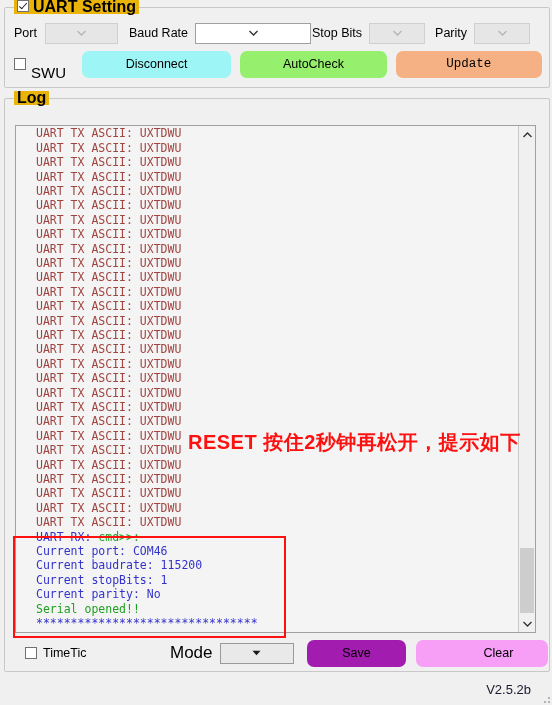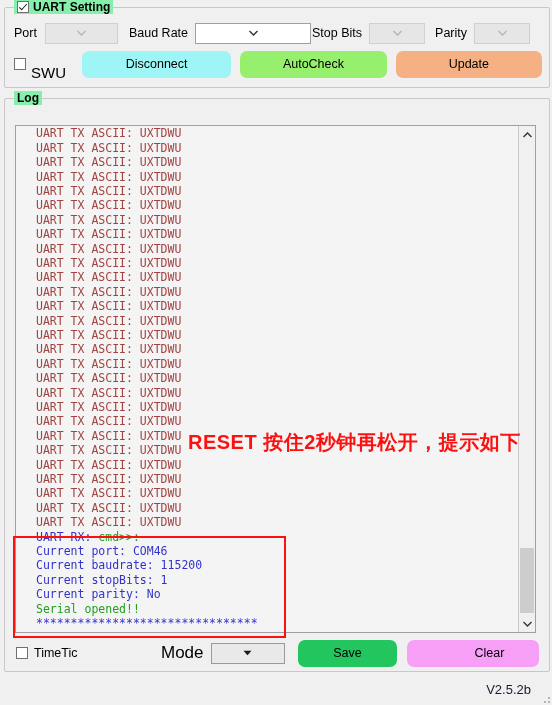--- a/index.html
+++ b/index.html
@@ -21,28 +21,28 @@
   .groupbox {
     position: absolute;
     border: 1px solid #c8c8c8;
     border-radius: 2px;
     background: #f0f0f0;
   }
   .group-title {
     position: absolute;
     top: -8px;
     left: 9px;
-    background: #86efac;
+    background: #eab308;
     padding: 0 3px;
     font-weight: bold;
-    font-size: 12px;
+    font-size: 16px;
     line-height: 14px;
     white-space: nowrap;
     display: flex;
-    align-items: center;
+    align-items: flex-start;
     gap: 4px;
   }
 
   #uart-group {
     left: 4px; top: 7px; width: 544px; height: 79px;
   }
   #log-group {
     left: 4px; top: 98px; width: 544px; height: 572px;
   }
 
@@ -137,21 +137,21 @@
     font-family: "Liberation Sans", sans-serif;
     color: #000;
     cursor: pointer;
     display: flex;
     align-items: center;
     justify-content: center;
     padding: 0;
   }
   #btn-disconnect { width: 155px; background: #9df5f5; margin-left: 8px; }
   #btn-autocheck  { width: 152px; background: #96f06e; margin-left: 9px; }
-  #btn-update     { width: 152px; background: #f5b183; margin-left: 9px; }
+  #btn-update     { width: 152px; background: #f5b183; margin-left: 9px; font-family: Liberation Mono, monospace; }
 
   
   #log-box {
     position: absolute;
     left: 10px; top: 26px;
     width: 521px; height: 508px;
     box-sizing: border-box;
     border: 1px solid #a0a0a0;
     background: #f4f4f4;
     overflow: hidden;
@@ -220,21 +220,21 @@
     left: 13px; top: 536px;
     width: 273px; height: 102px;
     border: 2px solid #fd1010;
     box-sizing: border-box;
     pointer-events: none;
   }
 
   
   #bottom-bar {
     position: absolute;
-    left: 11px; top: 640px;
+    left: 20px; top: 640px;
     width: 528px; height: 26px;
     display: flex;
     align-items: center;
   }
   #timetic-wrap {
     display: flex; align-items: center; gap: 6px;
     width: 120px; flex: 0 0 auto;
     margin-left: 5px;
   }
   #mode-label { margin-left: 25px; margin-right: 7px; font-size: 17px; }
@@ -364,21 +364,21 @@
   </div>
   <span class="lbl" id="mode-label">Mode</span>
   <div class="combo" id="mode-combo">
     <span class="cval">ASCII</span>
     <span class="arrow">
       <svg width="9" height="6" viewBox="0 0 9 6">
           <path d="M0.5 0.8 L4.5 5.2 L8.5 0.8 Z" fill="#1a1a1a"></path>
         </svg>
     </span>
   </div>
-  <div class="btn" id="btn-save" style="background: #22c55e;">Save</div>
+  <div class="btn" id="btn-save" style="background: #a21caf;">Save</div>
   <div class="btn" id="btn-clear" style="background: rgb(247, 159, 247);">Clear</div>
 </div>
 
 <div id="version">V2.5.2b</div>
 <div id="corner-grip">
   <i style="right:0;bottom:0;"></i>
   <i style="right:4px;bottom:0;"></i>
   <i style="right:0;bottom:4px;"></i>
 </div>
 

